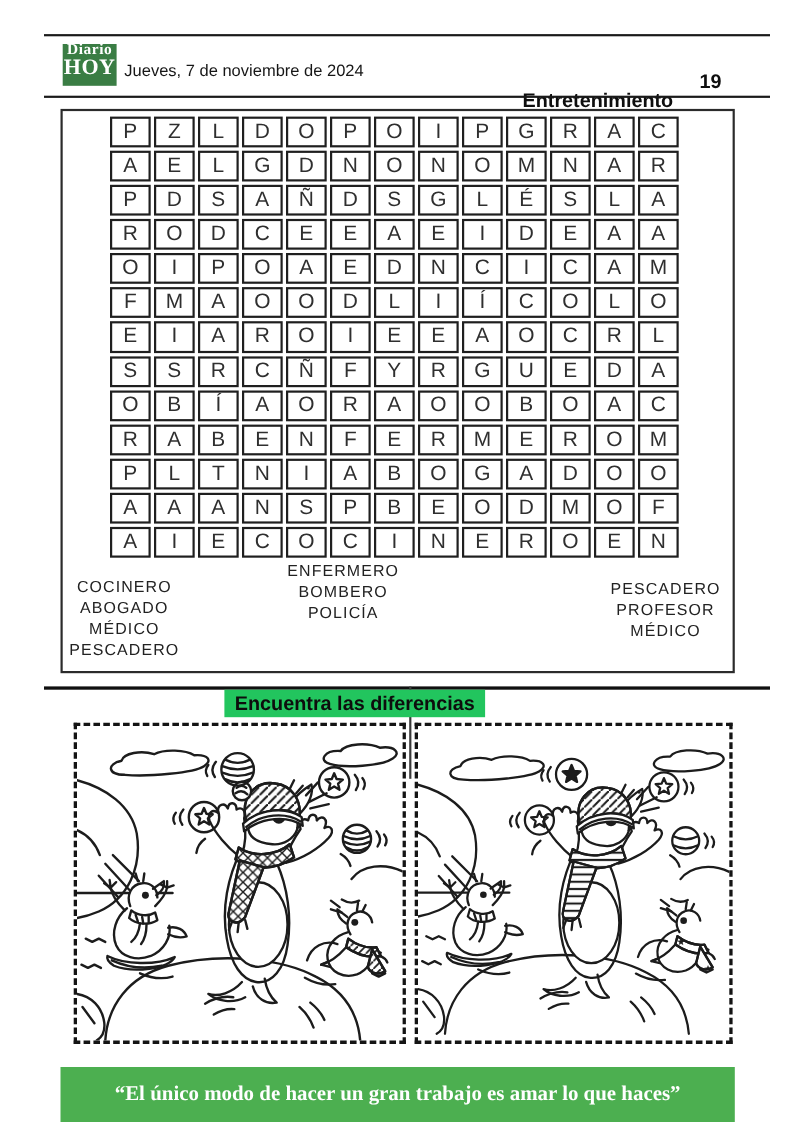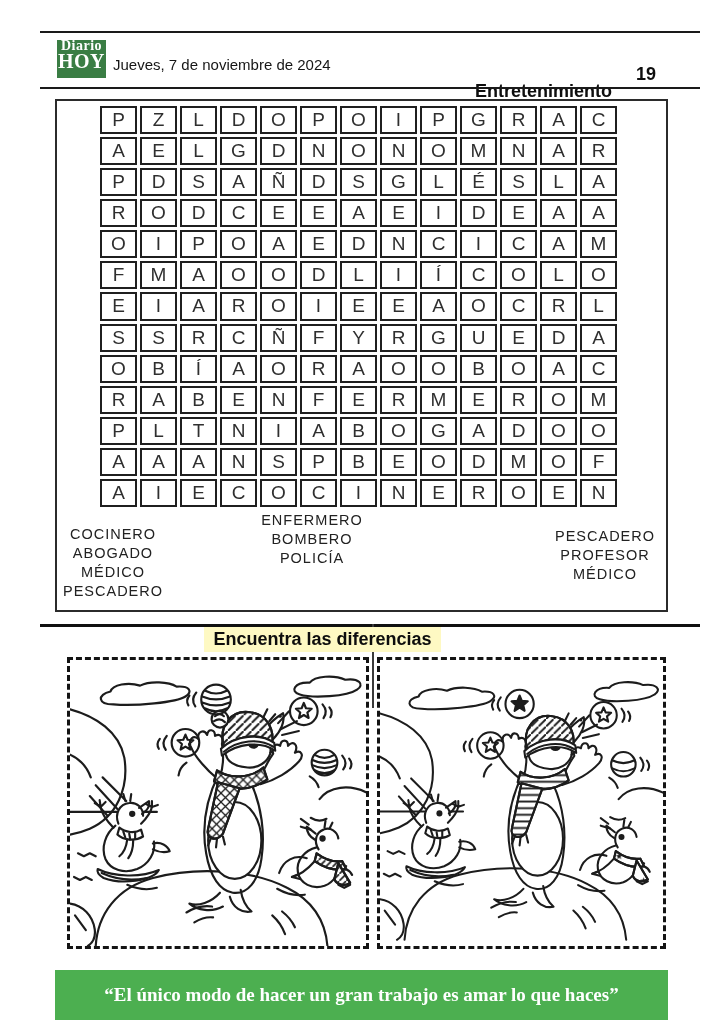--- a/index.html
+++ b/index.html
@@ -242,21 +242,21 @@
       </div>
     <div class="word-col wc2">
         <div>PESCADERO</div>
         <div>PROFESOR</div>
         <div>MÉDICO</div>
       </div>
   </div>
 
   <div class="abs rule-thick"></div>
   <div class="abs vline"></div>
-  <div class="abs diff-title" style="background: #fef9c3;">Encuentra las diferencias</div>
+  <div class="abs diff-title" style="background: #22c55e;">Encuentra las diferencias</div>
 
   <div class="abs panel panel-left">
       <svg viewBox="0 0 300 290" xmlns="http://www.w3.org/2000/svg">
   <defs>
    <pattern id="plaid-left" patternUnits="userSpaceOnUse" width="9" height="9">
             <path d="M0,9 L9,0 M0,0 L9,9" stroke="#1c1c1c" stroke-width="1.3" fill="none"></path>
           </pattern>
    <pattern id="hs-left" patternUnits="userSpaceOnUse" width="9" height="7">
             <path d="M0,3.5 H9" stroke="#1c1c1c" stroke-width="2" fill="none"></path>
           </pattern>

